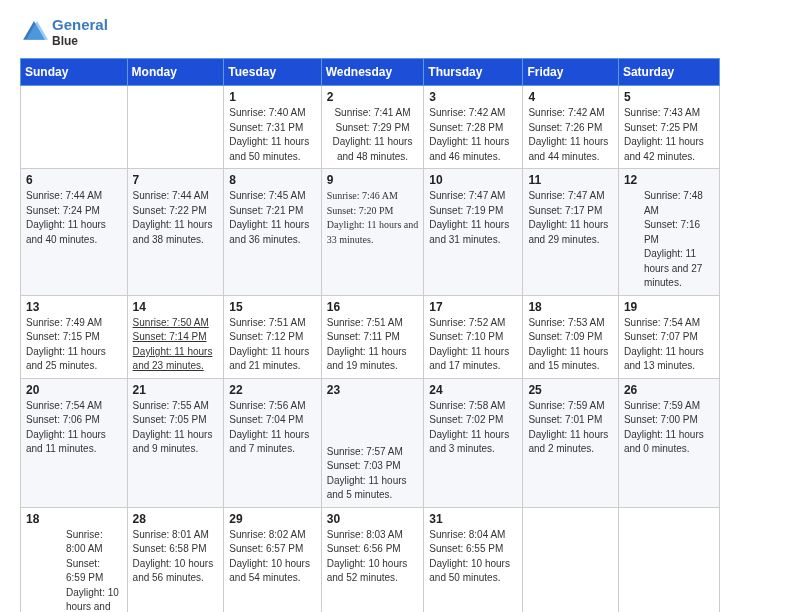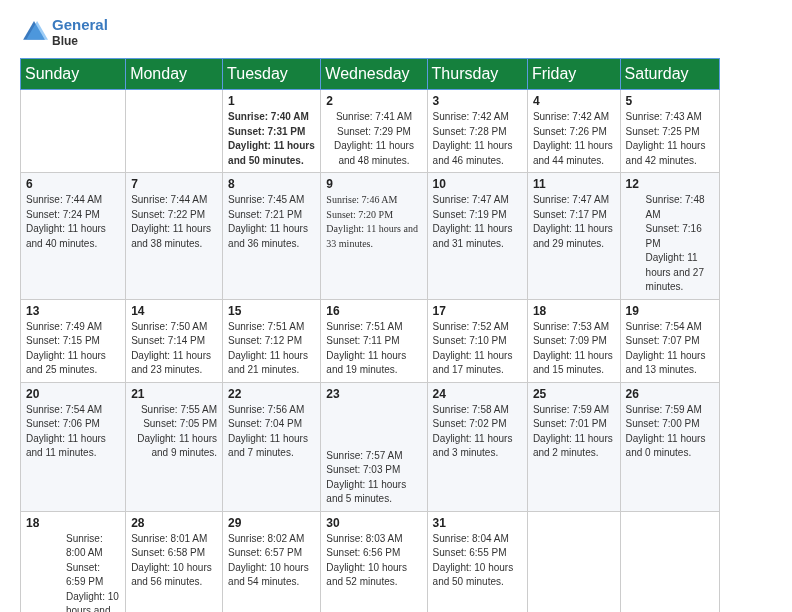--- a/index.html
+++ b/index.html
@@ -44,26 +44,26 @@
       font-size: 14px;
       color: #555;
       margin-top: 2px;
     }
     .calendar {
       width: 100%;
       border-collapse: collapse;
       font-size: 10.5px;
     }
     .calendar thead tr th {
-      background-color: #15803d;
+      background-color: #1d4ed8;
       color: #fff;
       padding: 6px 4px;
       text-align: left;
-      font-size: 16px;
-      font-weight: normal;
+      font-size: 12px;
+      font-weight: bold;
       border: 1px solid #5a9adf;
     }
     .calendar tbody tr td {
       border: 1px solid #ccc;
       vertical-align: top;
       padding: 4px 5px;
       min-height: 80px;
       width: 113px;
       background: #fff;
     }
@@ -120,21 +120,21 @@
         <th>Friday</th>
         <th>Saturday</th>
       </tr>
     </thead>
     <tbody id="calendar-body">
     <tr>
           <td class="empty-cell"></td>
           <td class="empty-cell"></td>
           <td>
             <span class="day-num">1</span>
-            <div class="day-info" style="white-space: pre-line; font-weight: bold;">Sunrise: 7:40 AM
+            <div class="day-info" style="white-space: pre-line;">Sunrise: 7:40 AM
 Sunset: 7:31 PM
 Daylight: 11 hours and 50 minutes.</div>
           </td>
           <td>
             <span class="day-num">2</span>
             <div class="day-info" style="white-space: pre-line; text-align: center;">Sunrise: 7:41 AM
 Sunset: 7:29 PM
 Daylight: 11 hours and 48 minutes.</div>
           </td>
           <td>
@@ -202,21 +202,21 @@
         </tr>
         <tr>
           <td>
             <span class="day-num">13</span>
             <div class="day-info" style="white-space: pre-line;">Sunrise: 7:49 AM
 Sunset: 7:15 PM
 Daylight: 11 hours and 25 minutes.</div>
           </td>
           <td>
             <span class="day-num">14</span>
-            <div class="day-info" style="white-space: pre-line;">Sunrise: 7:50 AM
+            <div class="day-info" style="white-space: pre-line; text-decoration: underline;">Sunrise: 7:50 AM
 Sunset: 7:14 PM
 Daylight: 11 hours and 23 minutes.</div>
           </td>
           <td>
             <span class="day-num">15</span>
             <div class="day-info" style="white-space: pre-line;">Sunrise: 7:51 AM
 Sunset: 7:12 PM
 Daylight: 11 hours and 21 minutes.</div>
           </td>
           <td>
@@ -246,21 +246,21 @@
         </tr>
         <tr>
           <td>
             <span class="day-num">20</span>
             <div class="day-info" style="white-space: pre-line;">Sunrise: 7:54 AM
 Sunset: 7:06 PM
 Daylight: 11 hours and 11 minutes.</div>
           </td>
           <td>
             <span class="day-num">21</span>
-            <div class="day-info" style="white-space: pre-line; text-align: right;">Sunrise: 7:55 AM
+            <div class="day-info" style="white-space: pre-line;">Sunrise: 7:55 AM
 Sunset: 7:05 PM
 Daylight: 11 hours and 9 minutes.</div>
           </td>
           <td>
             <span class="day-num">22</span>
             <div class="day-info" style="white-space: pre-line;">Sunrise: 7:56 AM
 Sunset: 7:04 PM
 Daylight: 11 hours and 7 minutes.</div>
           </td>
           <td>

